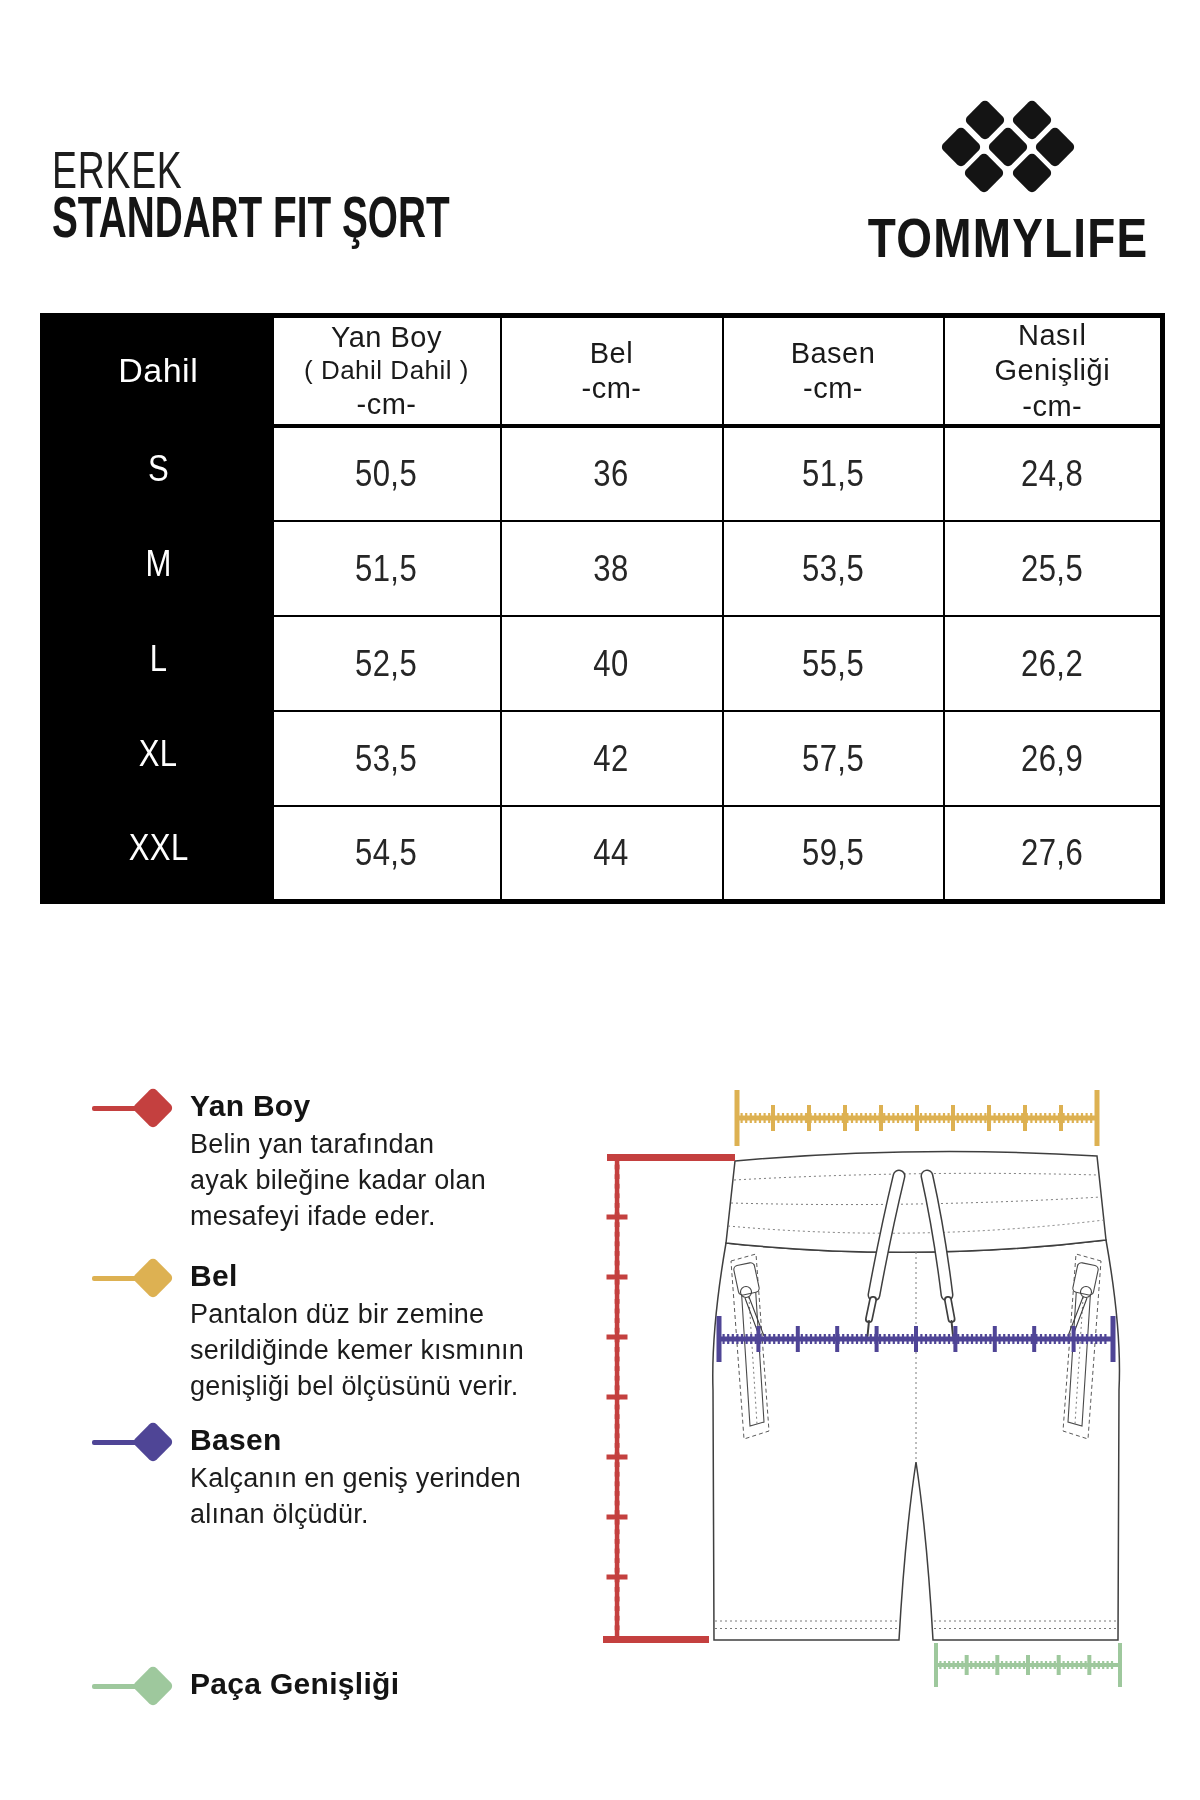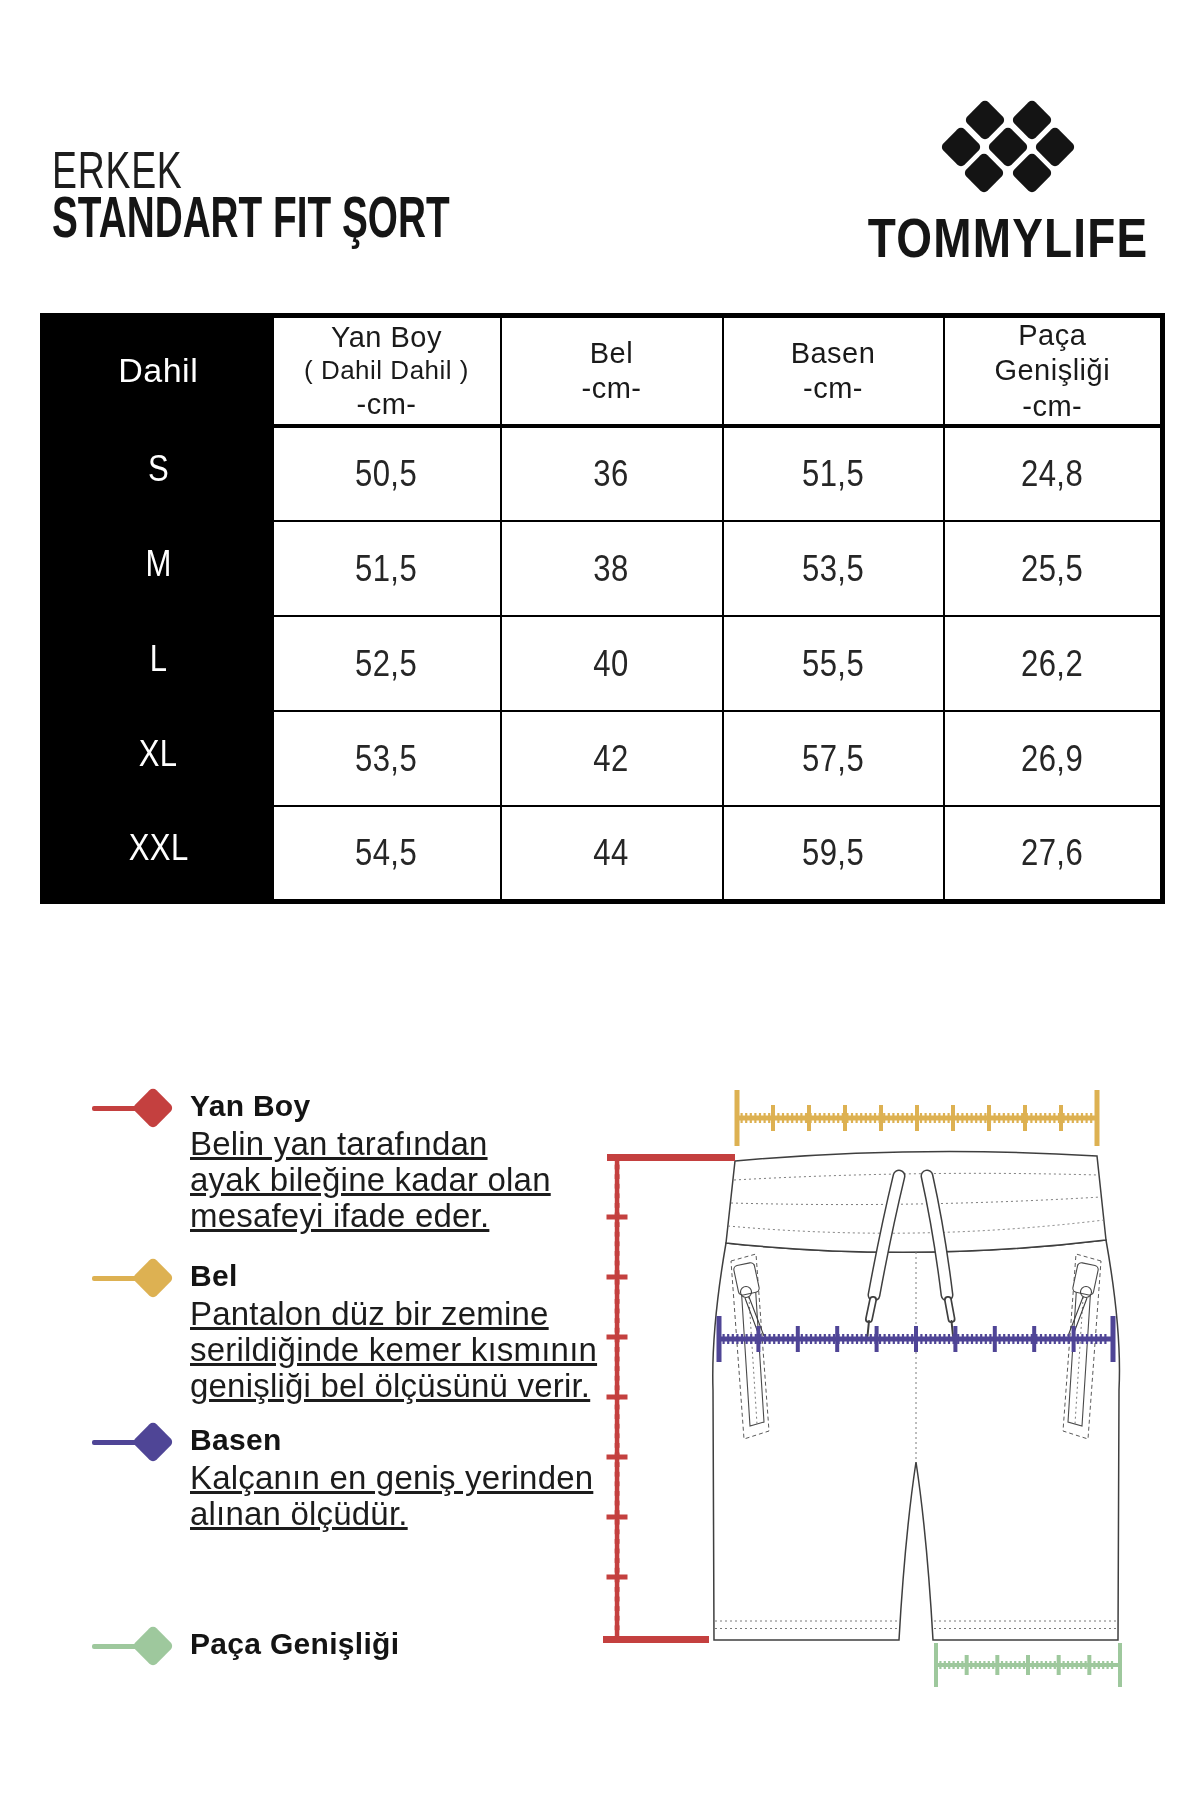--- a/index.html
+++ b/index.html
@@ -33,22 +33,22 @@
   
   .howto-h{position:absolute;left:0;top:960px;width:1200px;text-align:center;margin:0;
        font-size:58px;font-weight:400;line-height:70px;color:#161616;}
   .howto-h span{display:inline-block;transform:scaleX(.72);transform-origin:center;white-space:nowrap;}
   .litem{position:absolute;left:90px;width:470px;}
   .marker{position:absolute;left:0;top:6px;width:80px;height:36px;}
   .mline{position:absolute;left:2px;top:14px;width:52px;height:5px;border-radius:2px;}
   .mdia{position:absolute;left:48px;top:1px;width:30px;height:30px;border-radius:5px;transform:rotate(45deg);}
   .ltxt{margin-left:100px;}
   .ltitle{font-size:30px;font-weight:700;letter-spacing:.3px;color:#141414;line-height:40px;}
-  .ldesc{font-size:33px;font-weight:400;letter-spacing:.2px;color:#1c1c1c;line-height:36px;
-       white-space:pre-line;width:440px;text-decoration:underline;}
+  .ldesc{font-size:27px;font-weight:400;letter-spacing:.2px;color:#1c1c1c;line-height:36px;
+       white-space:pre-line;width:440px;}
   
   svg.diag{position:absolute;left:0;top:0;width:1200px;height:1800px;pointer-events:none;}
   .oline{fill:none;stroke:#3f3f3f;stroke-width:1.5;}
   .fillw{fill:#fff;stroke:#3f3f3f;stroke-width:1.5;}
   .thin{fill:#fff;stroke:#4a4a4a;stroke-width:1.1;}
   .dot{fill:none;stroke:#7a7a7a;stroke-width:1;stroke-dasharray:2 3;}
   .dash{fill:none;stroke:#5a5a5a;stroke-width:1;stroke-dasharray:4 3;}
   .cordo{fill:none;stroke:#3f3f3f;stroke-width:13;stroke-linecap:round;}
   .cordi{fill:none;stroke:#fff;stroke-width:10;stroke-linecap:round;}
   .aglo{fill:none;stroke:#3f3f3f;stroke-width:8;stroke-linecap:round;}
@@ -95,21 +95,21 @@
           </th>
           <th>
             <div>Bel</div>
             <div>-cm-</div>
           </th>
           <th>
             <div>Basen</div>
             <div>-cm-</div>
           </th>
           <th>
-            <div>Paça</div>
+            <div>Nasıl</div>
             <div>Genişliği</div>
             <div>-cm-</div>
           </th>
         </tr>
       </thead>
     <tbody id="tbody-rows">
         <tr>
           <th class="szc"><span class="cond">S</span></th>
           <td><span class="cond">50,5</span></td>
           <td><span class="cond">36</span></td>
@@ -176,21 +176,21 @@
         <span class="marker">
           <i class="mline" style="background: rgb(79, 69, 150);"></i>
           <i class="mdia" style="background: rgb(79, 69, 150);"></i>
         </span>
         <div class="ltxt">
           <div class="ltitle">Basen</div>
           <div class="ldesc">Kalçanın en geniş yerinden
 alınan ölçüdür.</div>
         </div>
       </div>
-      <div class="litem" style="top: 1624px;">
+      <div class="litem" style="top: 1664px;">
         <span class="marker">
           <i class="mline" style="background: rgb(158, 200, 157);"></i>
           <i class="mdia" style="background: rgb(158, 200, 157);"></i>
         </span>
         <div class="ltxt">
           <div class="ltitle">Paça Genişliği</div>
         </div>
       </div>
     </div>
 

